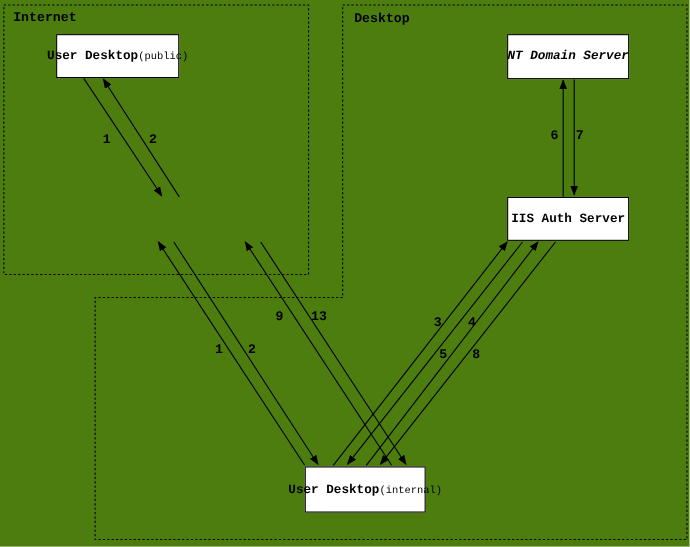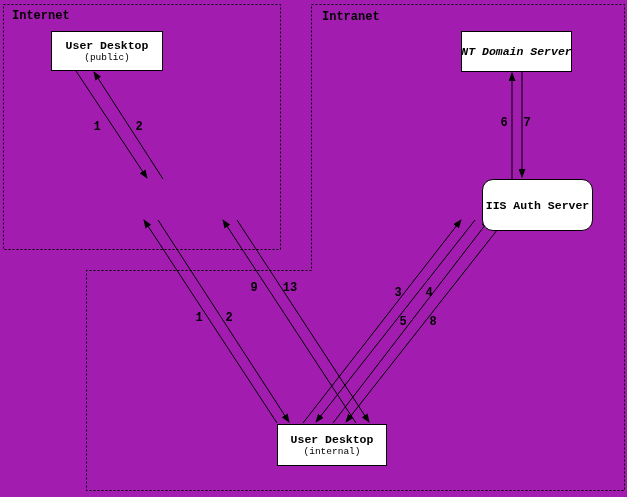--- a/index.html
+++ b/index.html
@@ -1,35 +1,35 @@
 <!DOCTYPE html>
 <html><head>
 <meta charset="utf-8">
 <style>
   html, body { margin: 0; padding: 0; background: #ffffff; }
   .canvas {
     position: relative;
     width: 627px;
     height: 497px;
-    background: #a21caf;
+    background: #4d7c0f;
     font-family: "Liberation Mono", monospace;
     overflow: hidden;
   }
   .diagram-svg {
     position: absolute;
     left: 0; top: 0;
     z-index: 1;
   }
   .node {
     position: absolute;
     box-sizing: border-box;
     background: #ffffff;
     border: 1px solid #000000;
     display: flex;
-    flex-direction: column;
+    flex-direction: row;
     align-items: center;
     justify-content: center;
     z-index: 2;
   }
   .node-title {
     font-family: "Liberation Mono", monospace;
     font-size: 11.5px;
     font-weight: 700;
     color: #000000;
     white-space: nowrap;
@@ -89,33 +89,33 @@
     <line x1="303" y1="423" x2="461" y2="220" stroke="#000000" marker-end="url(#ah)"></line>
     <line x1="475" y1="220" x2="316" y2="422" stroke="#000000" marker-end="url(#ah)"></line>
     <line x1="333" y1="423" x2="489" y2="220" stroke="#000000" marker-end="url(#ah)"></line>
     <line x1="505" y1="220" x2="346" y2="422" stroke="#000000" marker-end="url(#ah)"></line>
 
     <line x1="512" y1="179" x2="512" y2="73" stroke="#000000" marker-end="url(#ah)"></line>
     <line x1="522" y1="72" x2="522" y2="177" stroke="#000000" marker-end="url(#ah)"></line>
   </svg>
 
   <div class="zone-label" style="left:12px; top:9px;">Internet</div>
-  <div class="zone-label" style="left:322px; top:10px;">Intranet</div>
+  <div class="zone-label" style="left:322px; top:10px;">Desktop</div>
 
   <div class="node" style="left:51px; top:31px; width:112px; height:40px;">
     <span class="node-title">User Desktop</span>
     <span class="node-sub">(public)</span>
   </div>
 
 
   <div class="node" style="left:461px; top:31px; width:111px; height:41px;font-style:italic;">
     <span class="node-title">NT Domain Server</span>
   </div>
 
-  <div class="node" style="left:482px; top:179px; width:111px; height:52px;border-radius:11px;">
+  <div class="node" style="left:461px; top:179px; width:111px; height:40px;">
     <span class="node-title">IIS Auth Server</span>
   </div>
 
   <div class="node" style="left:277px; top:424px; width:110px; height:42px;">
     <span class="node-title">User Desktop</span>
     <span class="node-sub">(internal)</span>
   </div>
 
   <div class="elabel" style="left:97px;  top:127px;">1</div>
   <div class="elabel" style="left:139px; top:127px;">2</div>

